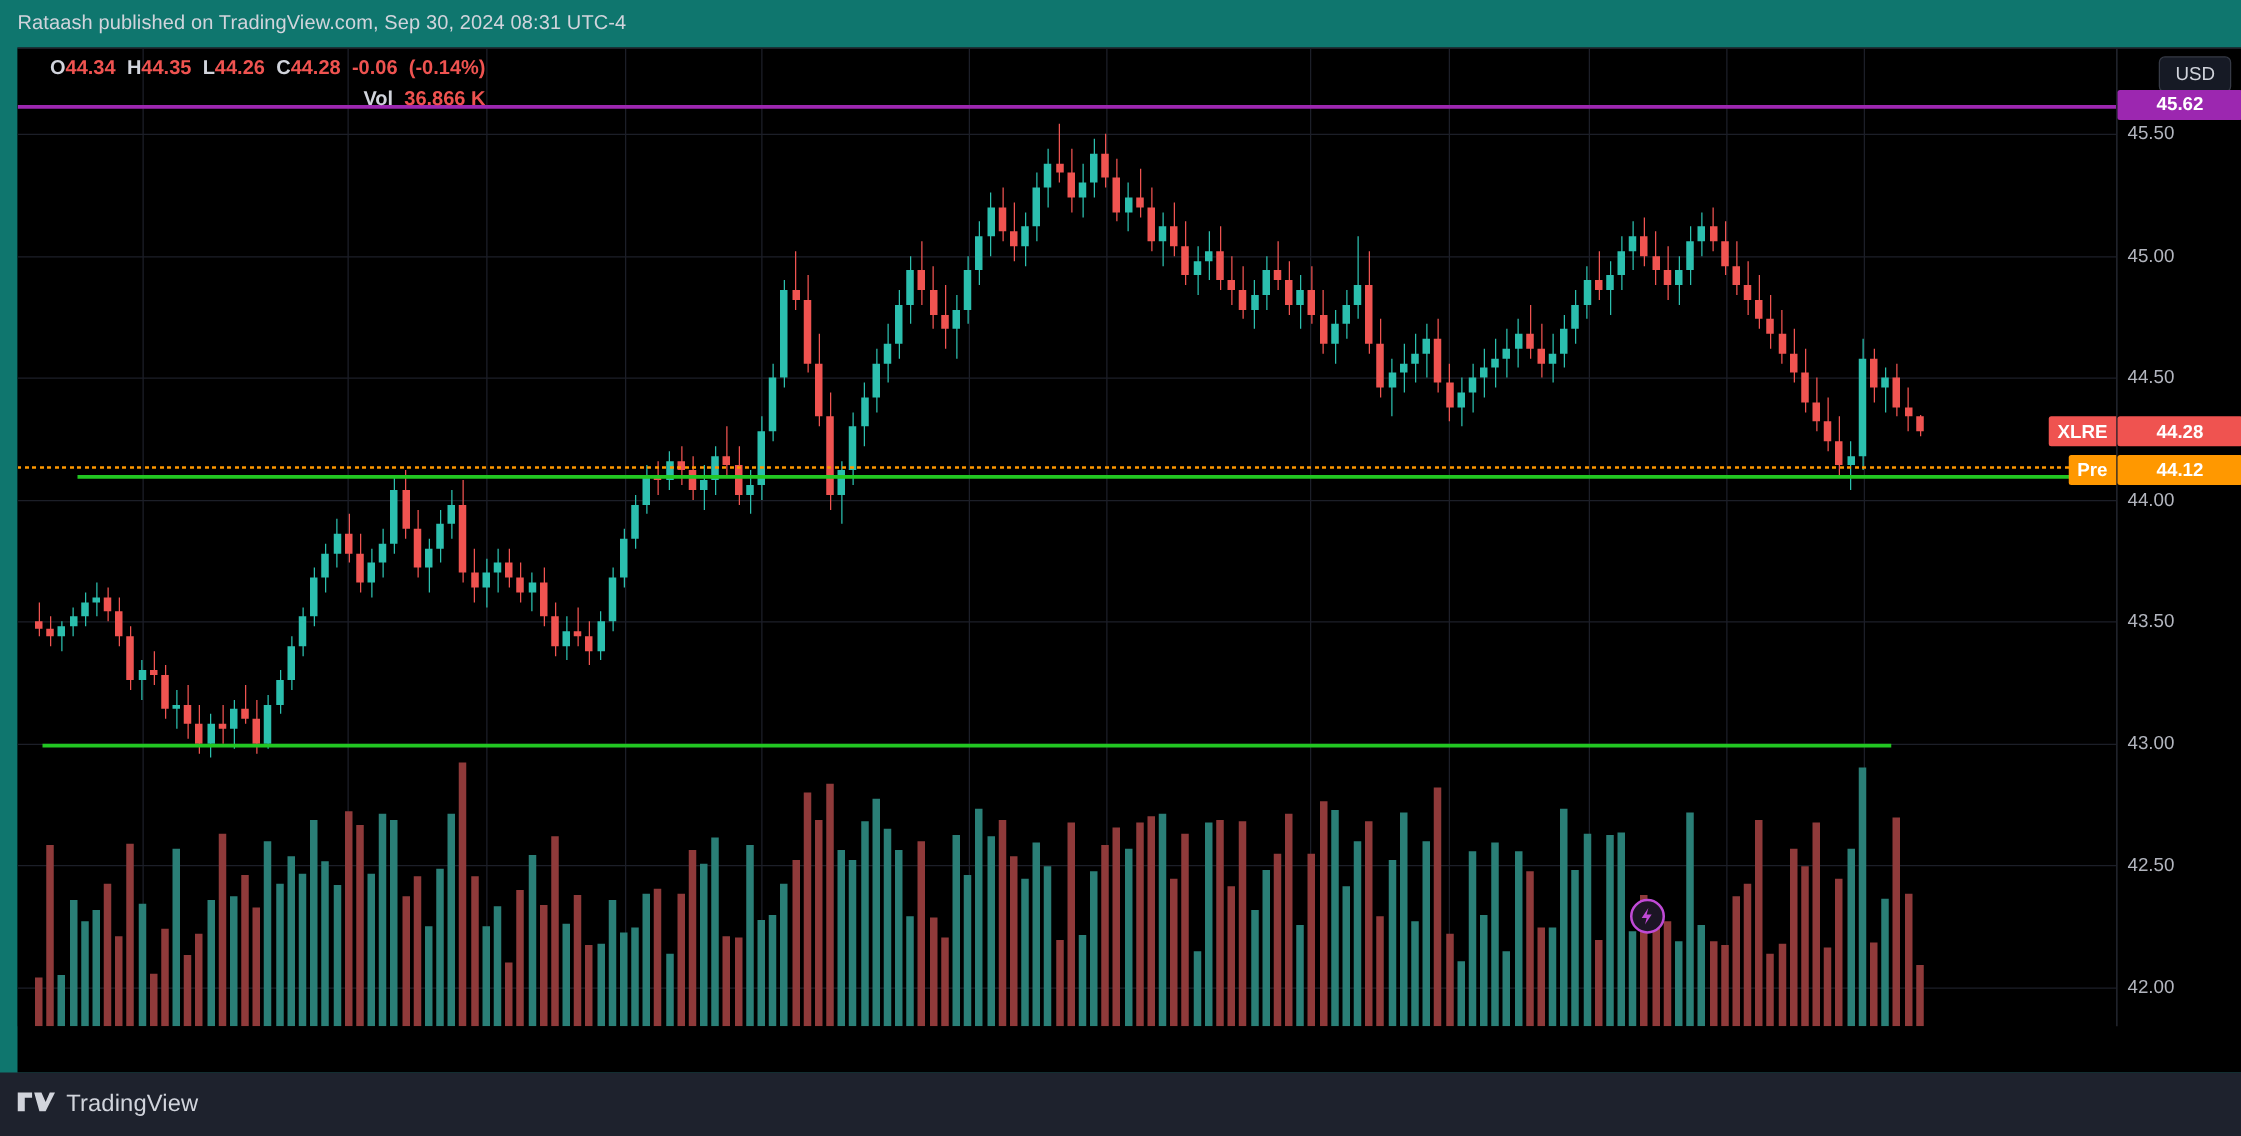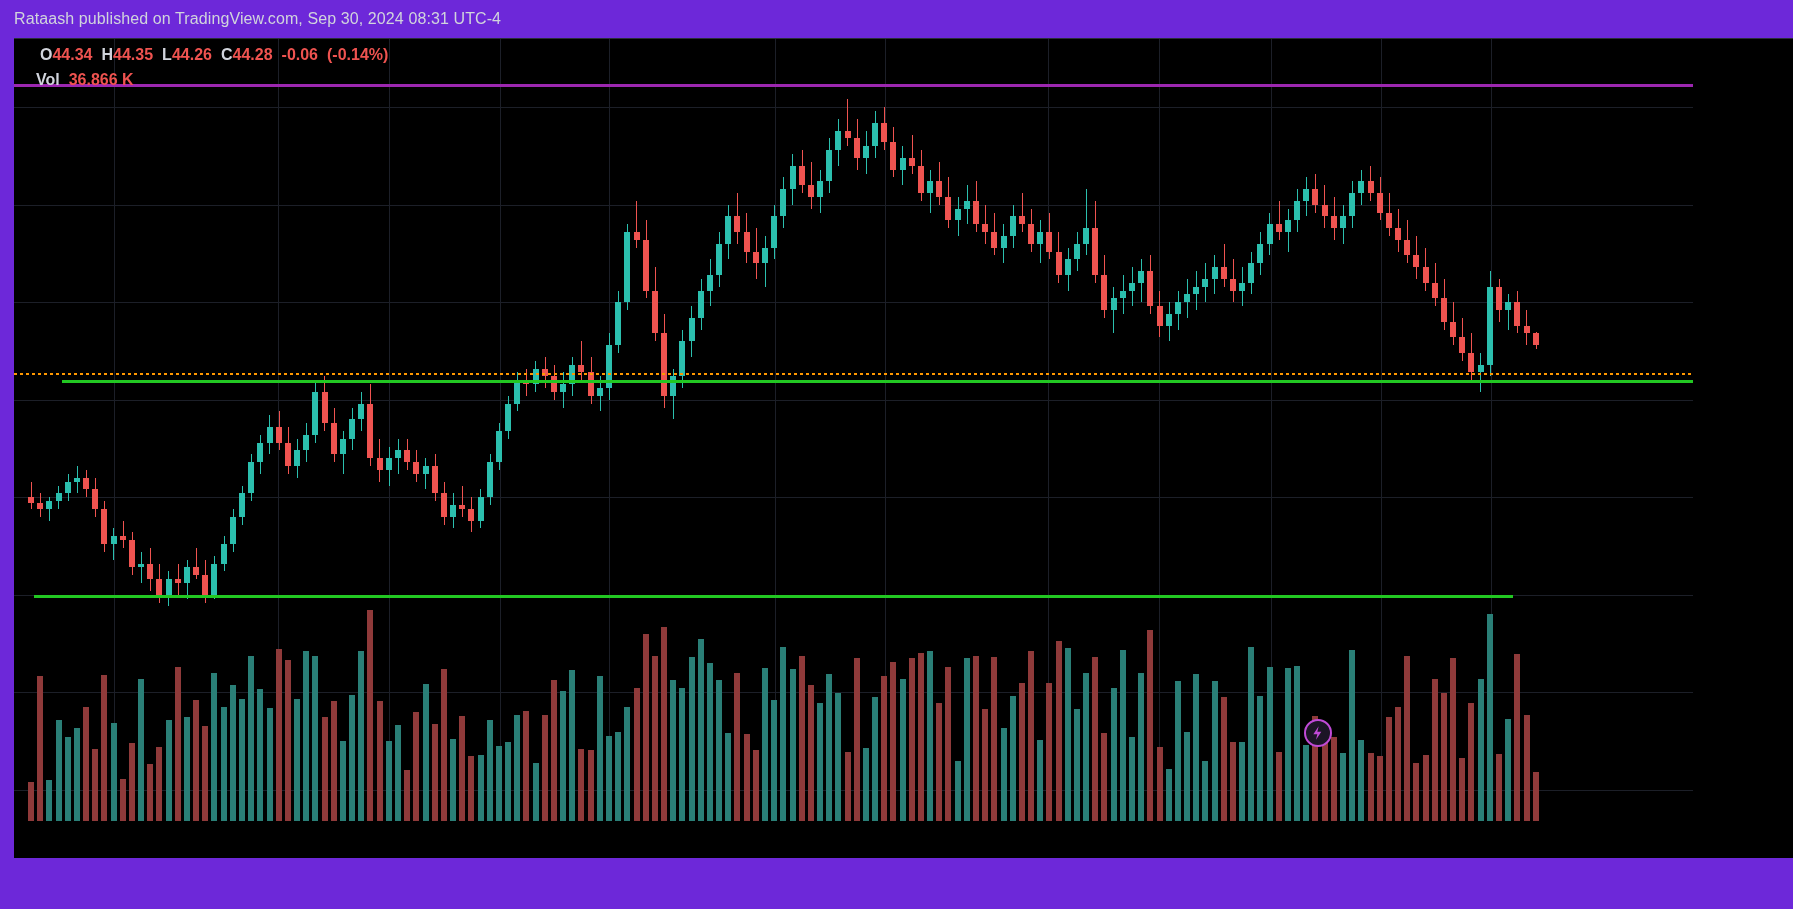--- a/index.html
+++ b/index.html
@@ -2,21 +2,21 @@
 <html><head>
 <meta charset="utf-8">
 <style>
   * { box-sizing: border-box; margin: 0; padding: 0; }
   html, body {
     width: 1793px; height: 909px;
     background: #1e222d;
     font-family: "Liberation Sans", sans-serif;
     overflow: hidden;
   }
-  #app { position: relative; width: 1793px; height: 909px; background: #6d28d9; }
+  #app { position: relative; width: 1793px; height: 909px; background: #0f766e; text-align: right; }
 
   
   .published-bar {
     position: absolute; left: 0; top: 0; width: 1793px; height: 38px;
     display: flex; align-items: center; padding-left: 14px;
     color: #d1d4dc; font-size: 16px; letter-spacing: .1px;
   }
 
   
   .chart-frame {
@@ -659,16 +659,41 @@
       <div class="legend-row1">
         <span class="ohlc">
           <span class="lbl">O</span><span class="val">44.34</span><span class="sep"></span><span class="lbl">H</span><span class="val">44.35</span><span class="sep"></span><span class="lbl">L</span><span class="val">44.26</span><span class="sep"></span><span class="lbl">C</span><span class="val">44.28</span><span class="sep"></span><span class="val">-0.06</span><span class="sep"></span><span class="val">(-0.14%)</span>
         </span>
       </div>
       <div class="legend-row2">
         <span class="lbl">Vol</span><span class="sep" style="display:inline-block;width:9px"></span><span class="val">36.866 K</span>
       </div>
     </div>
 
+    <div class="price-scale" id="pricescale">
+      <div class="usd-btn">USD</div>
+    <div class="price-tick" style="top: 68.25px;">45.50</div>
+        <div class="price-tick" style="top: 165.75px;">45.00</div>
+        <div class="price-tick" style="top: 263.25px;">44.50</div>
+        <div class="price-tick" style="top: 360.75px;">44.00</div>
+        <div class="price-tick" style="top: 458.25px;">43.50</div>
+        <div class="price-tick" style="top: 555.75px;">43.00</div>
+        <div class="price-tick" style="top: 653.25px;">42.50</div>
+        <div class="price-tick" style="top: 750.75px;">42.00</div>
+        <div class="price-badge" style="top: 44.85px; background: rgb(156, 39, 176);">45.62</div>
+        <div class="price-badge" style="top: 306.15px; background: rgb(239, 83, 80);">44.28</div>
+        <div class="tag-pill" style="top: 306.15px; right: 100px; background: rgb(239, 83, 80);">XLRE</div>
+        <div class="price-badge" style="top: 337.35px; background: rgb(255, 152, 0);">44.12</div>
+        <div class="tag-pill" style="top: 337.35px; right: 100px; background: rgb(255, 152, 0);">Pre</div>
+      </div>
 
   </div>
 
+  <div class="footer">
+    <span>
+      <svg width="30" height="19" viewBox="0 0 36 22">
+        <path d="M0 2 h14 v5 H7 v13 H0 z" fill="#d1d4dc"></path>
+        <path d="M16 2 h7 l4 9 4-9 h5 l-9 18 h-6 z" fill="#d1d4dc"></path>
+      </svg>
+    </span>
+    <span class="tv-word">TradingView</span>
+  </div>
 </div>
 
 </body></html>

